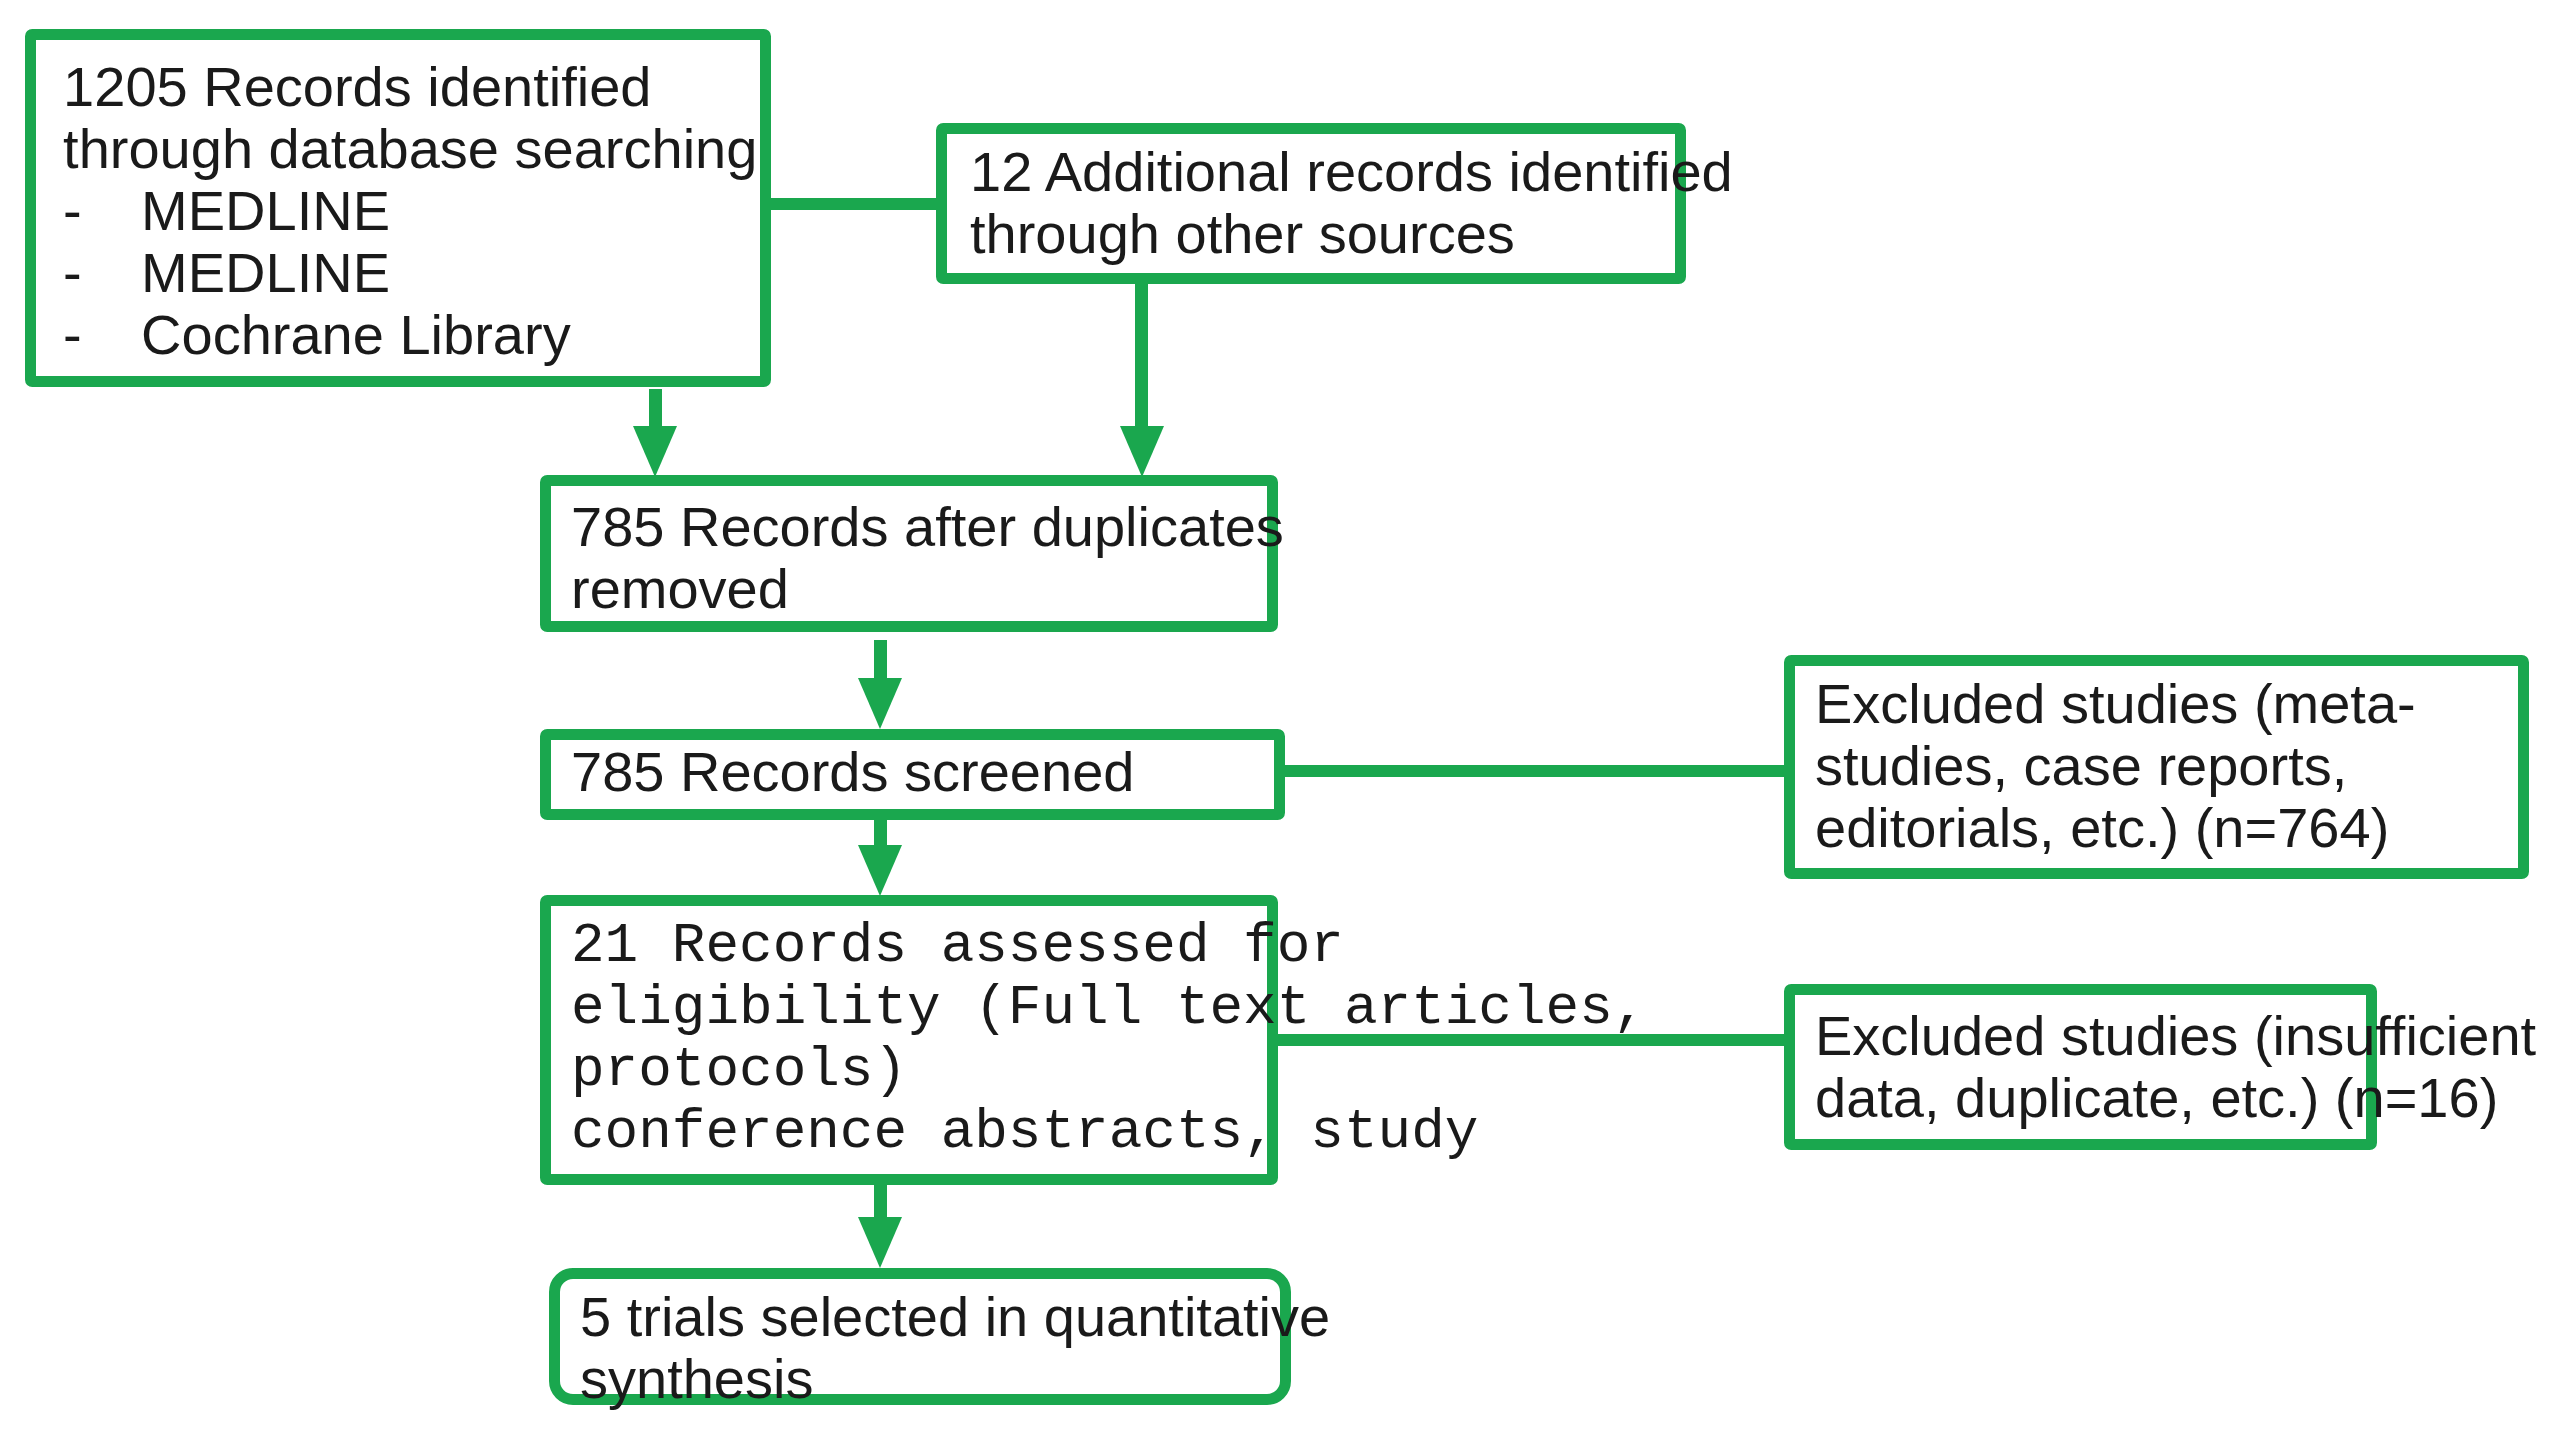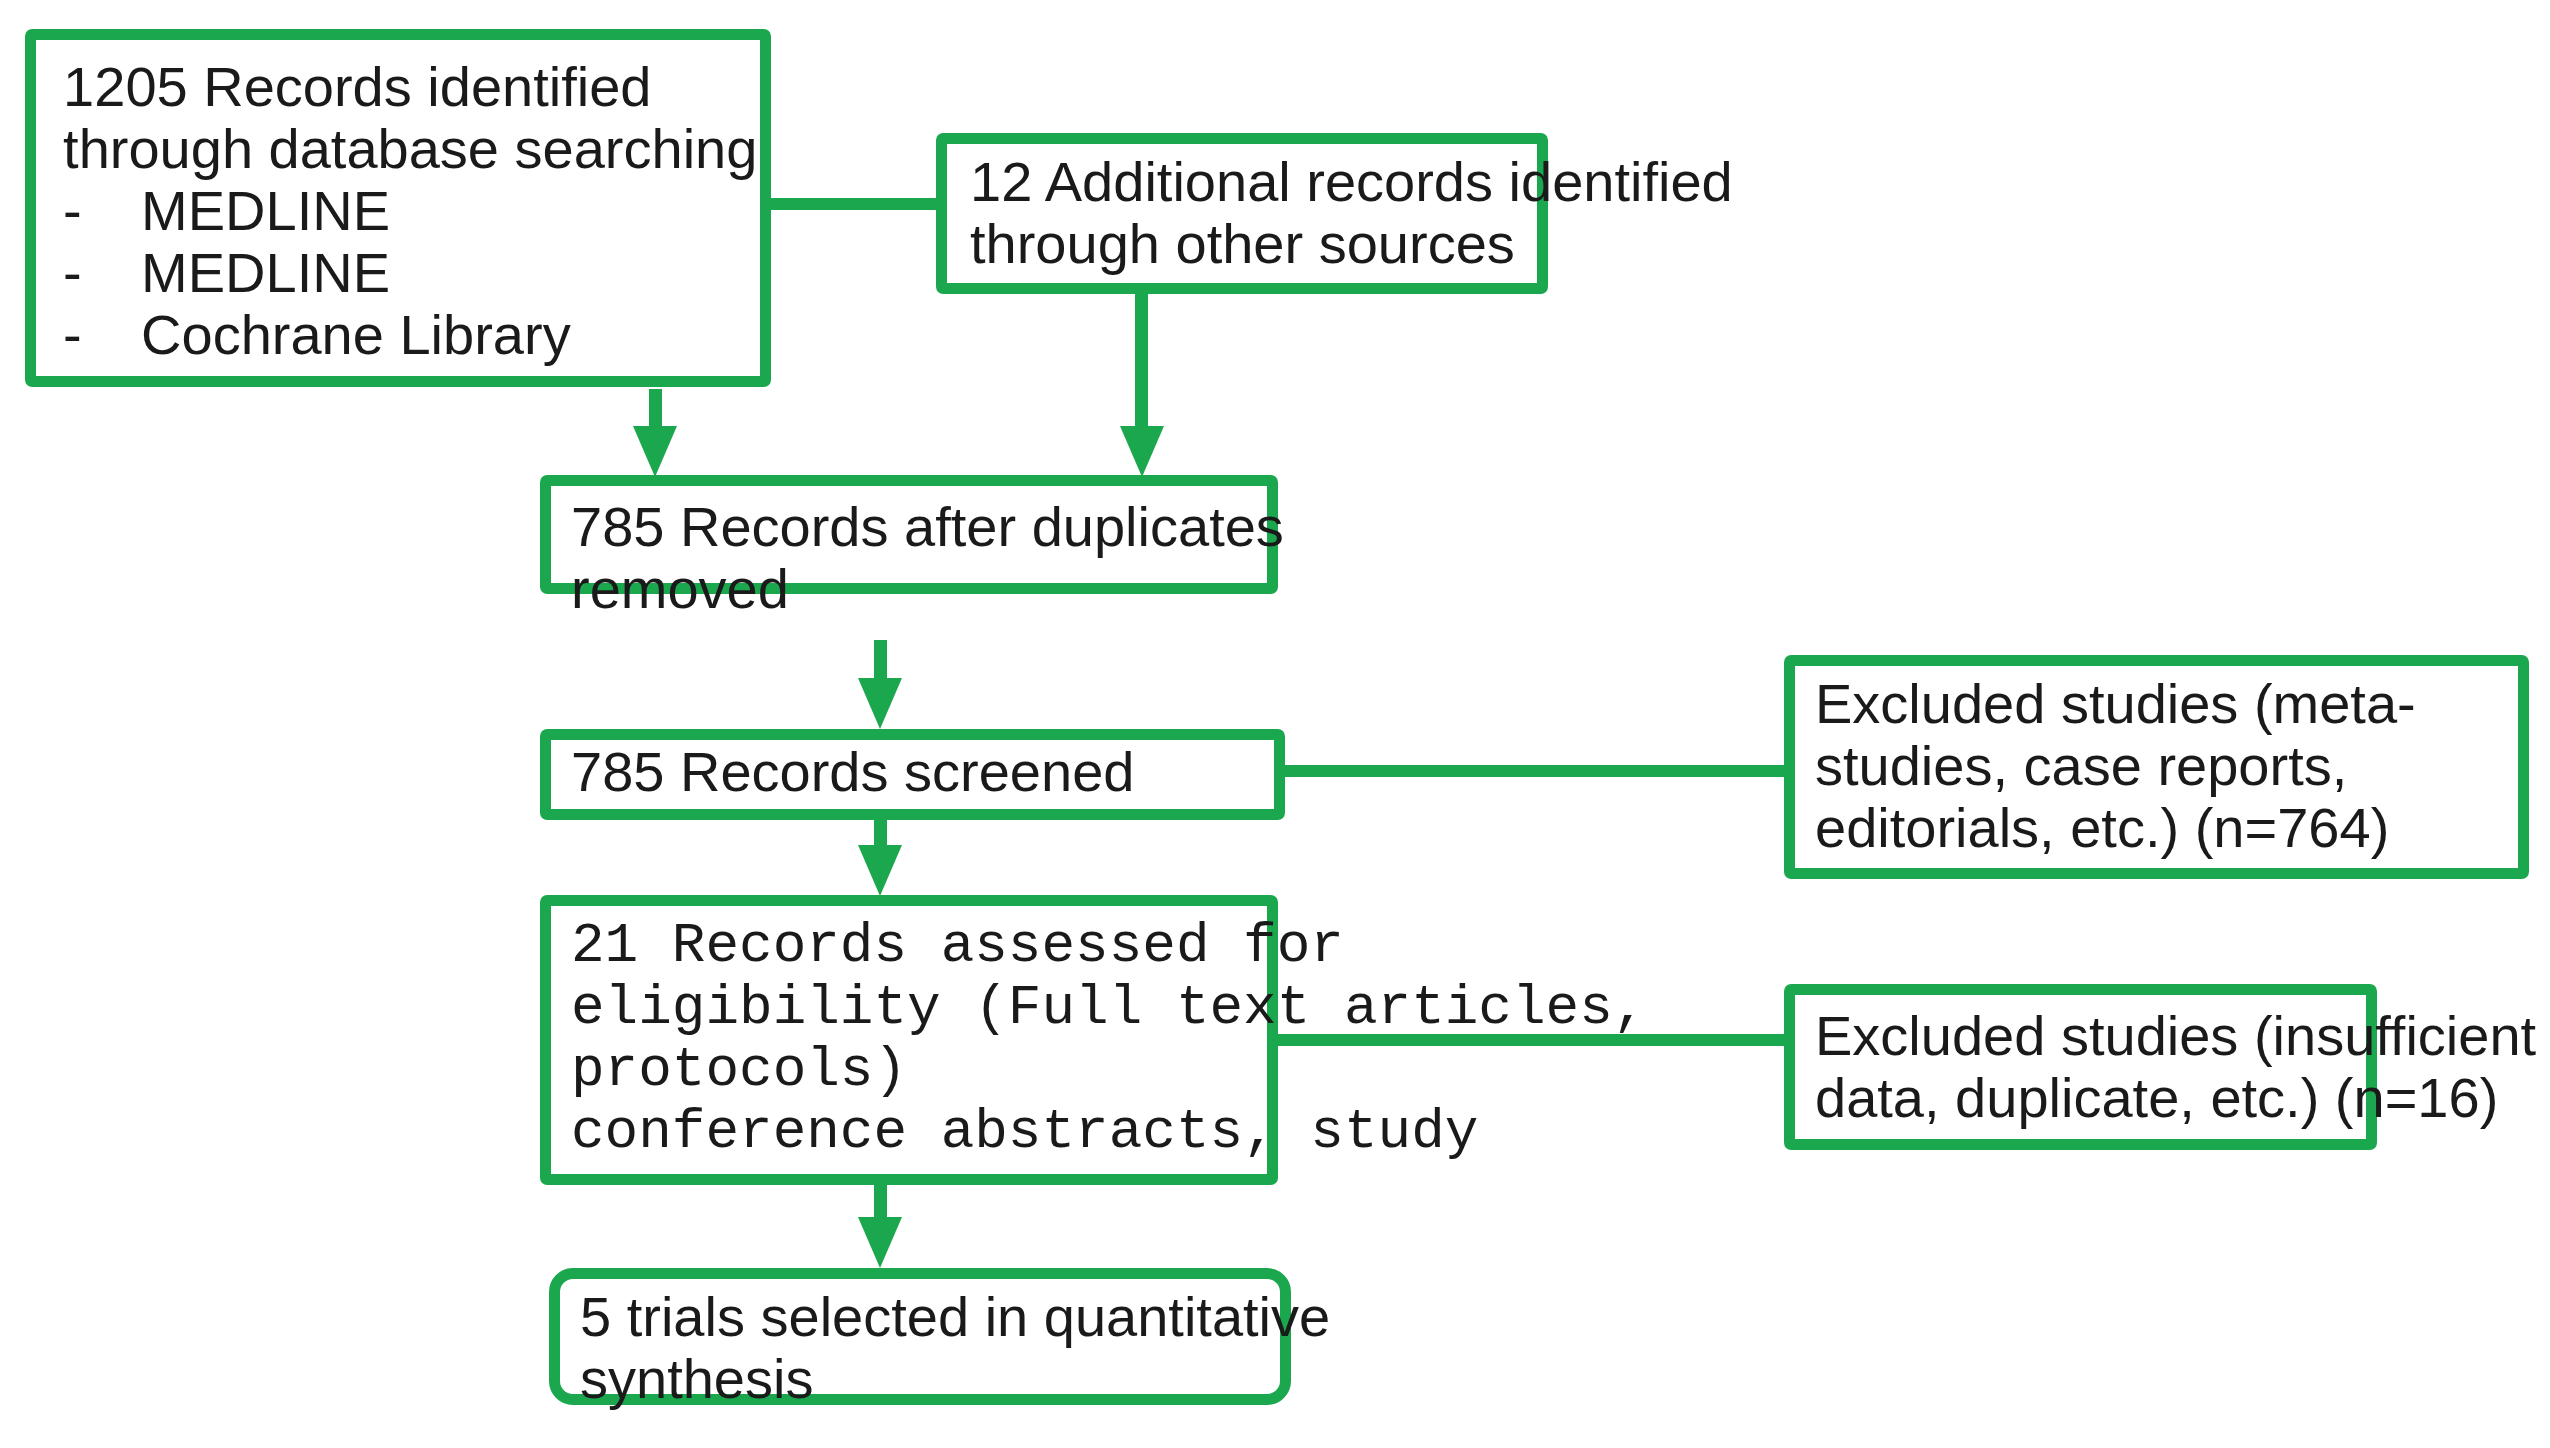--- a/index.html
+++ b/index.html
@@ -68,34 +68,34 @@
     <div class="bullet">
       <span class="dash">-</span>
       <span>MEDLINE</span>
     </div>
     <div class="bullet">
       <span class="dash">-</span>
       <span>Cochrane Library</span>
     </div>
   </div>
 
-  <div class="box" style="left:936px; top:133px; width:612px; height:161px; padding:7.2px 14.5px 0 23px;">
+  <div class="box" style="left:936px; top:123px; width:750px; height:161px; padding:7.2px 14.5px 0 23px;">
     <div class="tline">12 Additional records identified</div>
     <div class="tline">through other sources</div>
   </div>
 
   <div class="hline" style="left:763px; top:198px; width:176px;"></div>
 
   <div class="vstem" style="left:649px; top:389px; height:42px;"></div>
   <div class="arrowhead" style="left:633px; top:426px;"></div>
 
   <div class="vstem" style="left:1135px; top:284px; height:146px;"></div>
   <div class="arrowhead" style="left:1120px; top:426px;"></div>
 
-  <div class="box" style="left:540px; top:475px; width:738px; height:119px; padding:10px 14.5px 0 20px;">
+  <div class="box" style="left:540px; top:475px; width:738px; height:157px; padding:10px 14.5px 0 20px;">
     <div class="tline">785 Records after duplicates</div>
     <div class="tline">removed</div>
   </div>
 
   <div class="vstem" style="left:874px; top:640px; height:42px;"></div>
   <div class="arrowhead" style="left:858px; top:678px;"></div>
 
   <div class="box" style="left:540px; top:729px; width:745px; height:91px; padding:1.4px 14.5px 0 20px;">
     <div class="tline">785 Records screened</div>
   </div>

